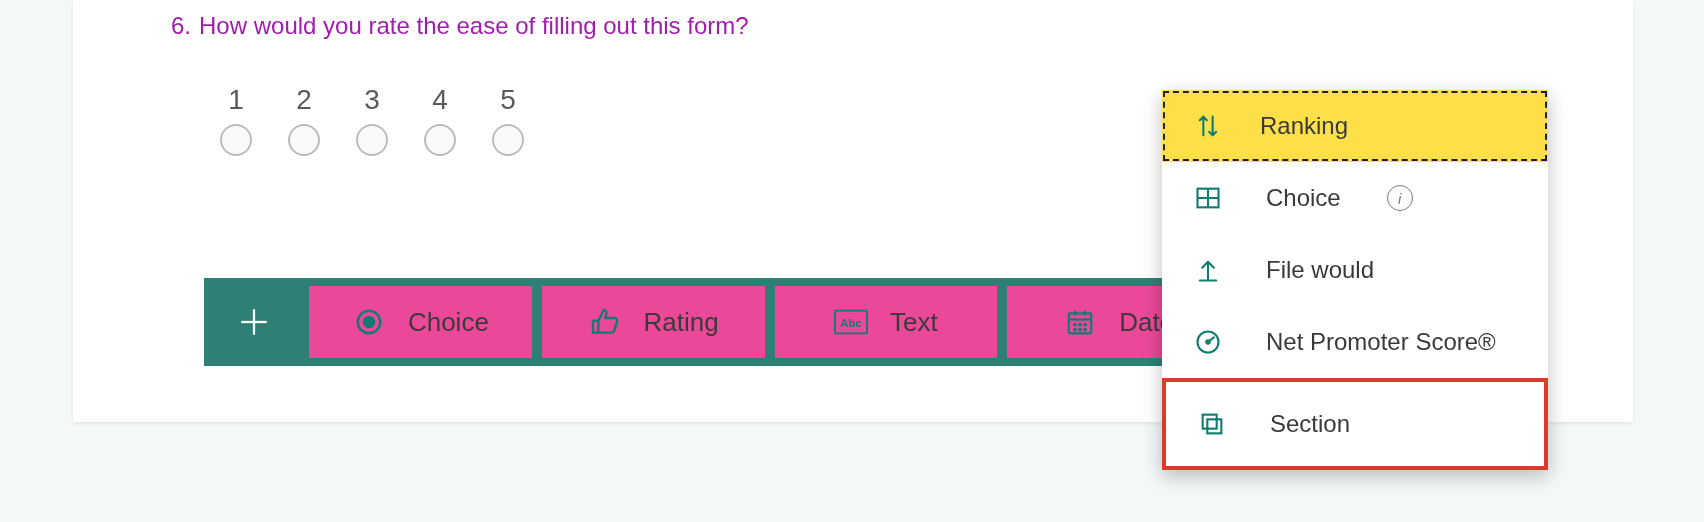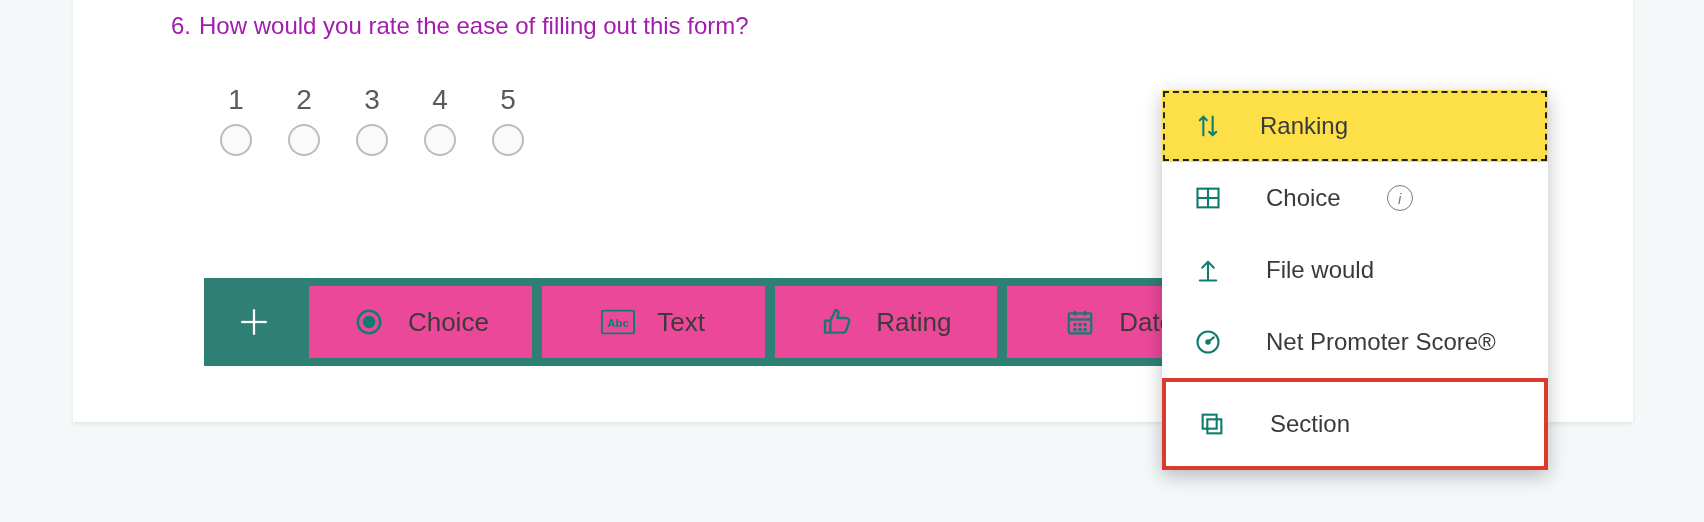--- a/index.html
+++ b/index.html
@@ -183,35 +183,35 @@
         <svg width="30" height="30" viewBox="0 0 24 24" fill="none">
           <circle cx="12" cy="12" r="9" stroke="#107c6f" stroke-width="2"></circle>
           <circle cx="12" cy="12" r="5" fill="#107c6f"></circle>
         </svg>
       </span>
       <span>Choice</span>
     </div>
 
     <div class="type-btn">
       <span class="type-icon">
+        <svg width="32" height="32" viewBox="0 0 24 24" fill="none" stroke="#107c6f" stroke-width="1.8" stroke-linejoin="round" stroke-linecap="round">
+          <path d="M7 11v9H3v-9h4z M7 11l4-8c1.5 0 2.5 1.2 2 3l-.7 3H19c1.5 0 2.5 1.5 2 3l-2 6c-.3 1-1.2 2-2.5 2H7"></path>
+        </svg>
+      </span>
+      <span>Rating</span>
+    </div>
+
+    <div class="type-btn">
+      <span class="type-icon">
         <svg width="36" height="26" viewBox="0 0 36 26">
           <rect x="1" y="1" width="34" height="24" rx="1" fill="none" stroke="#107c6f" stroke-width="2"></rect>
           <text x="18" y="18" text-anchor="middle" font-size="12" font-family="Segoe UI, Arial" fill="#107c6f" font-weight="600">Abc</text>
         </svg>
       </span>
       <span>Text</span>
-    </div>
-
-    <div class="type-btn">
-      <span class="type-icon">
-        <svg width="32" height="32" viewBox="0 0 24 24" fill="none" stroke="#107c6f" stroke-width="1.8" stroke-linejoin="round" stroke-linecap="round">
-          <path d="M7 11v9H3v-9h4z M7 11l4-8c1.5 0 2.5 1.2 2 3l-.7 3H19c1.5 0 2.5 1.5 2 3l-2 6c-.3 1-1.2 2-2.5 2H7"></path>
-        </svg>
-      </span>
-      <span>Rating</span>
     </div>
 
     <div class="type-btn">
       <span class="type-icon">
         <svg width="30" height="30" viewBox="0 0 24 24" fill="none" stroke="#107c6f" stroke-width="1.8">
           <rect x="3" y="5" width="18" height="16" rx="1"></rect>
           <line x1="3" y1="10" x2="21" y2="10"></line>
           <line x1="8" y1="3" x2="8" y2="7"></line>
             <line x1="16" y1="3" x2="16" y2="7"></line>
           <circle cx="8" cy="14" r="0.6" fill="#107c6f"></circle>

